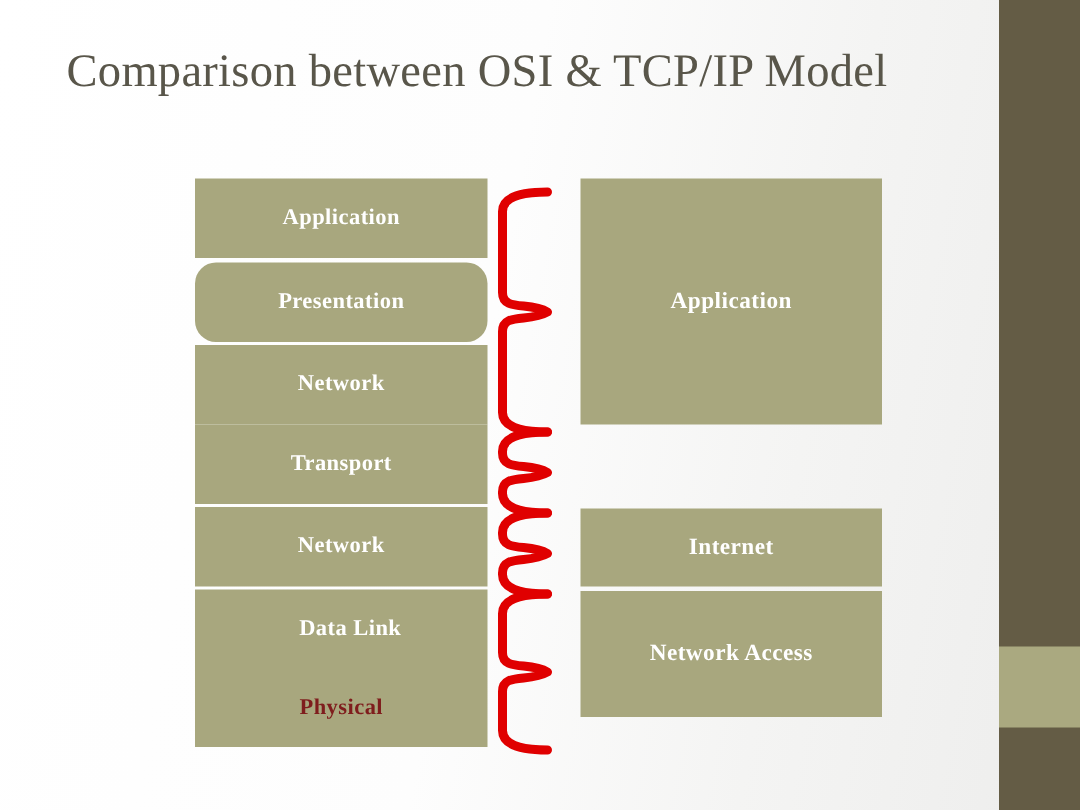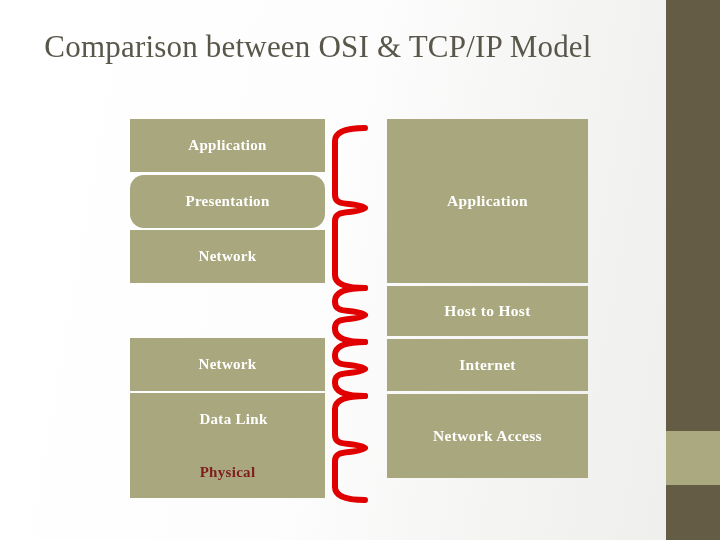--- a/index.html
+++ b/index.html
@@ -112,36 +112,36 @@
   <div class="col col-osi" id="col-osi">
       <div class="layer" style="top: 0px; height: 53px; background: rgb(168, 167, 126); color: rgb(255, 255, 255);">
         <span>Application</span>
       </div>
       <div class="layer" style="top: 56px; height: 53px; background: rgb(168, 167, 126); color: rgb(255, 255, 255); border-radius: 14px;">
         <span>Presentation</span>
       </div>
       <div class="layer" style="top: 111px; height: 53px; background: rgb(168, 167, 126); color: rgb(255, 255, 255);">
         <span>Network</span>
       </div>
+      <div class="layer" style="top: 164px; height: 53px; background: rgb(168, 167, 126); color: rgb(255, 255, 255);">
+        <span>Transport</span>
+      </div>
       <div class="layer" style="top: 219px; height: 53px; background: rgb(168, 167, 126); color: rgb(255, 255, 255); text-align: center;">
         <span>Network</span>
       </div>
       <div class="layer" style="top: 274px; height: 53px; background: rgb(168, 167, 126); color: rgb(255, 255, 255); padding-left: 12px;">
         <span>Data Link</span>
       </div>
       <div class="layer" style="top: 327px; height: 52px; background: rgb(168, 167, 126); color: #7f1d1d;">
         <span>Physical</span>
       </div>
     </div>
   <div class="col col-tcp" id="col-tcp">
       <div class="layer" style="top: 0px; height: 164px; background: rgb(168, 167, 126); color: rgb(255, 255, 255);">
         <span>Application</span>
-      </div>
-      <div class="layer" style="top: 167px; height: 50px; background: rgb(168, 167, 126); color: rgb(255, 255, 255);">
-        <span>Host to Host</span>
       </div>
       <div class="layer" style="top: 220px; height: 52px; background: rgb(168, 167, 126); color: rgb(255, 255, 255); justify-content: center;">
         <span>Internet</span>
       </div>
       <div class="layer" style="top: 275px; height: 84px; background: rgb(168, 167, 126); color: rgb(255, 255, 255);">
         <span>Network Access</span>
       </div>
     </div>
 
   <svg class="braces" id="braces-svg" viewBox="0 0 66 400" width="66" height="400">

